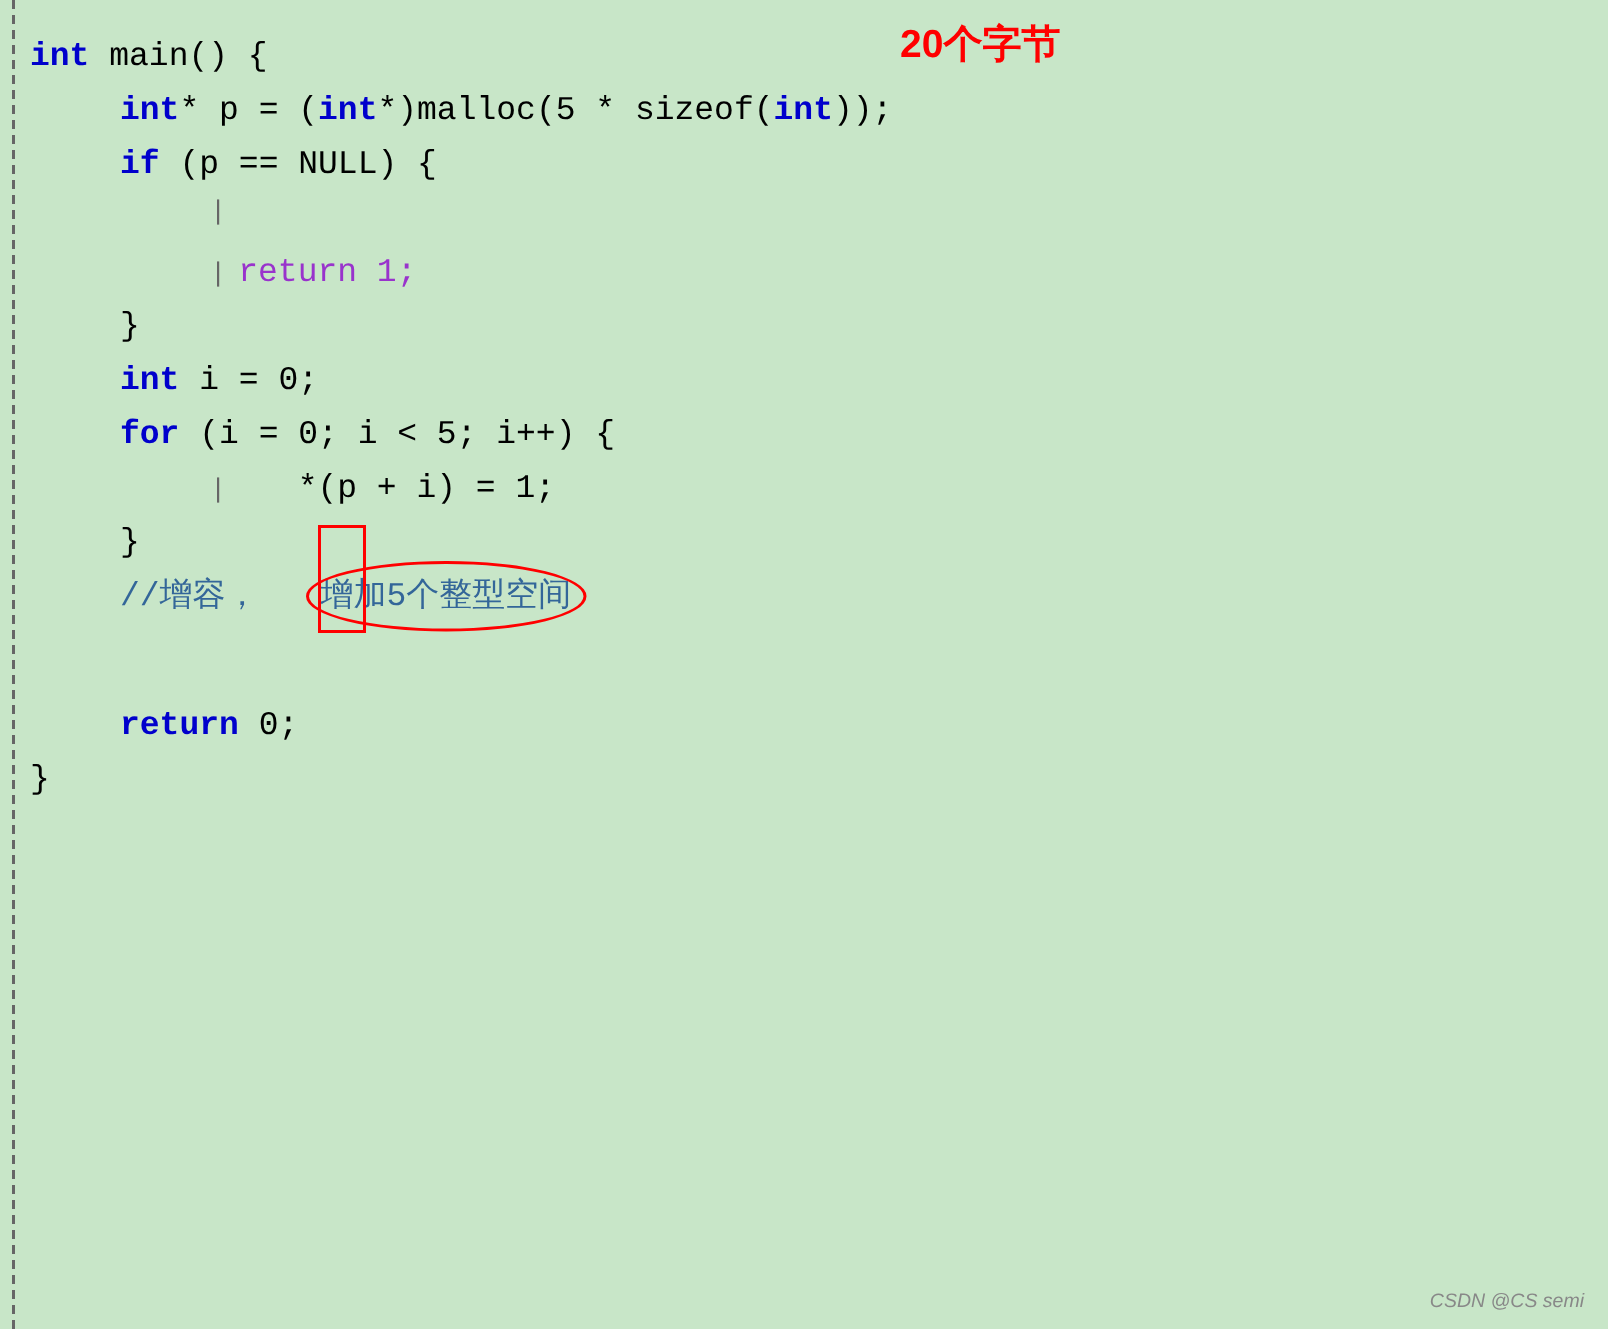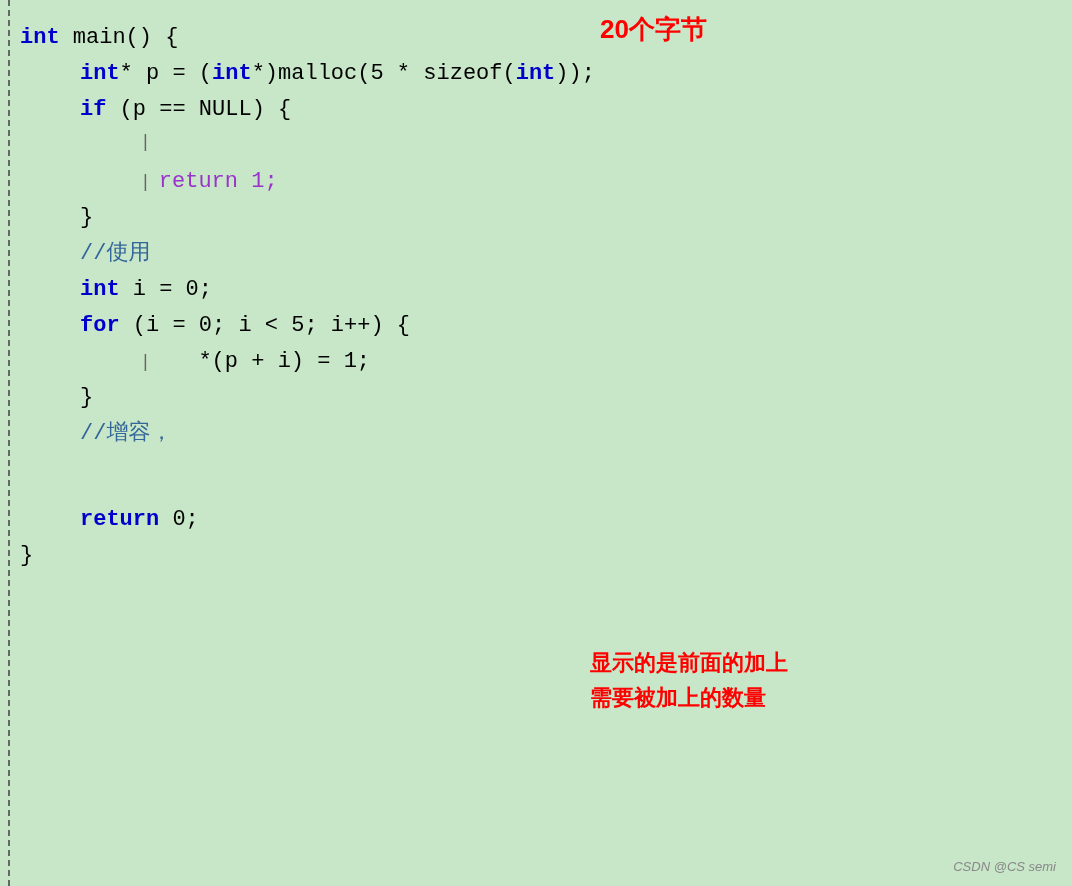--- a/index.html
+++ b/index.html
@@ -171,23 +171,20 @@
 
     <div class="line indent2">
       <span class="vertical-bar">|</span>
       <span class="kw2">return 1;</span>
     </div>
 
     <div class="line indent1">
       <span class="black">}</span>
     </div>
 
-    <div class="line indent1">
-      <span class="comment">//使用</span>
-    </div>
 
     <div class="line indent1">
       <span class="kw">int</span>
       <span class="black">&nbsp;i = 0;</span>
     </div>
 
     <div class="line indent1">
       <span class="kw">for</span>
       <span class="black">&nbsp;(i = 0; i &lt; 5; i++) {</span>
     </div>
@@ -196,27 +193,29 @@
       <span class="vertical-bar">|</span>
       <span class="black">&nbsp;&nbsp;&nbsp;*(p + i) = 1;</span>
     </div>
 
     <div class="line indent1">
       <span class="black">}</span>
     </div>
 
     <div class="line indent1" style="position:relative;gap:28px;">
       <span class="comment">//增容，&nbsp;</span>
-    </div>
-
-
-
-    <div class="annotation-red-block" style="top: 625px; left: 570px; line-height: 1.6;">
-      显示的是前面的加上<br>需要被加上的数量
-    </div>
+      <span class="circle-highlight">
+        <span class="comment">
+          <span class="rect-highlight">增加5</span>个整型空间
+        </span>
+      </span>
+    </div>
+
+
+
 
     <div class="line" style="min-height:50px;"></div>
 
     <div class="line indent1">
       <span class="kw">return</span>
       <span class="black">&nbsp;0;</span>
     </div>
 
     <div class="line">
       <span class="black">}</span>

